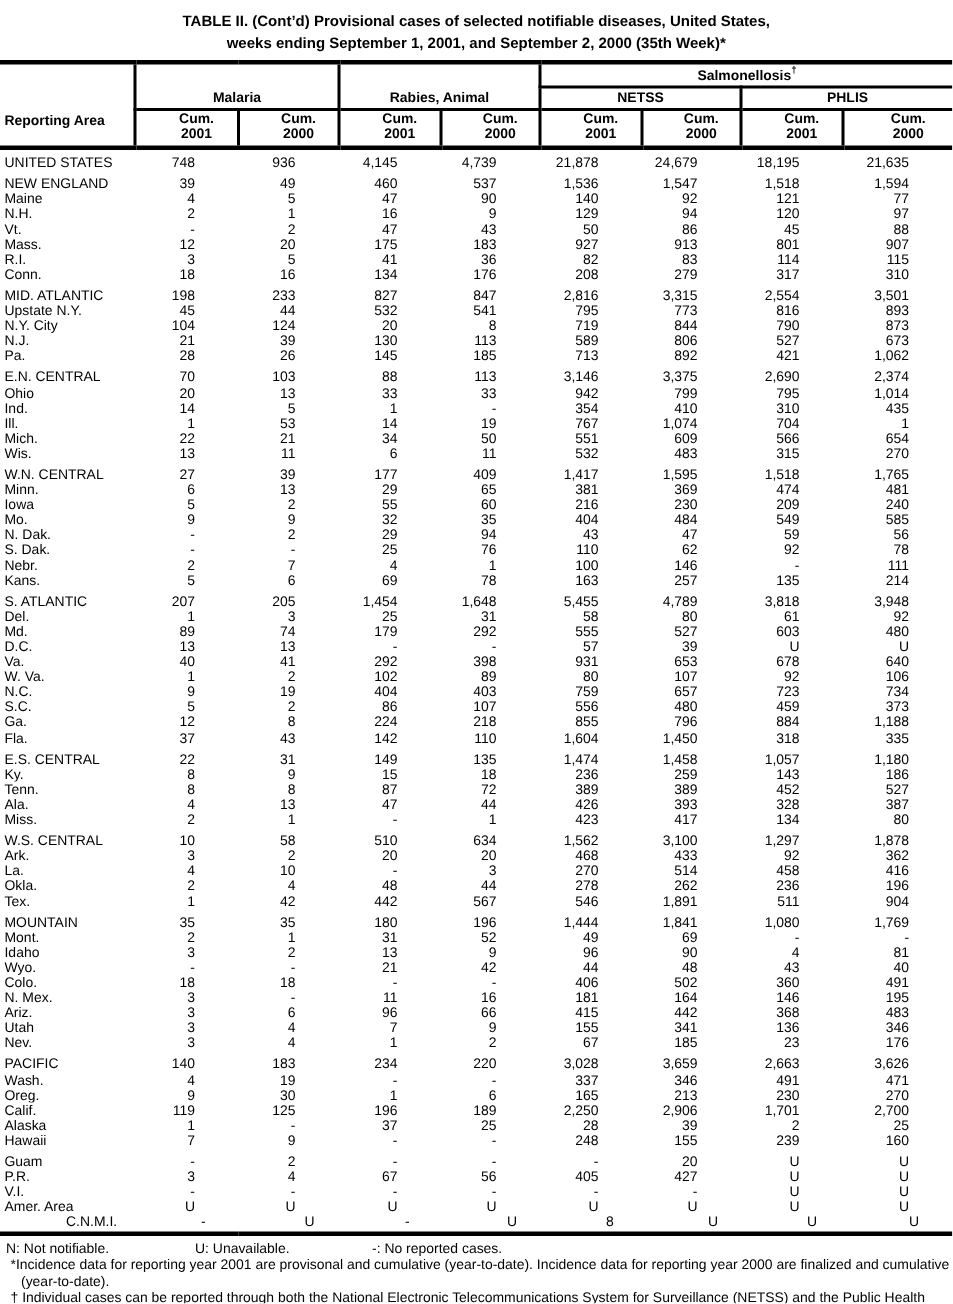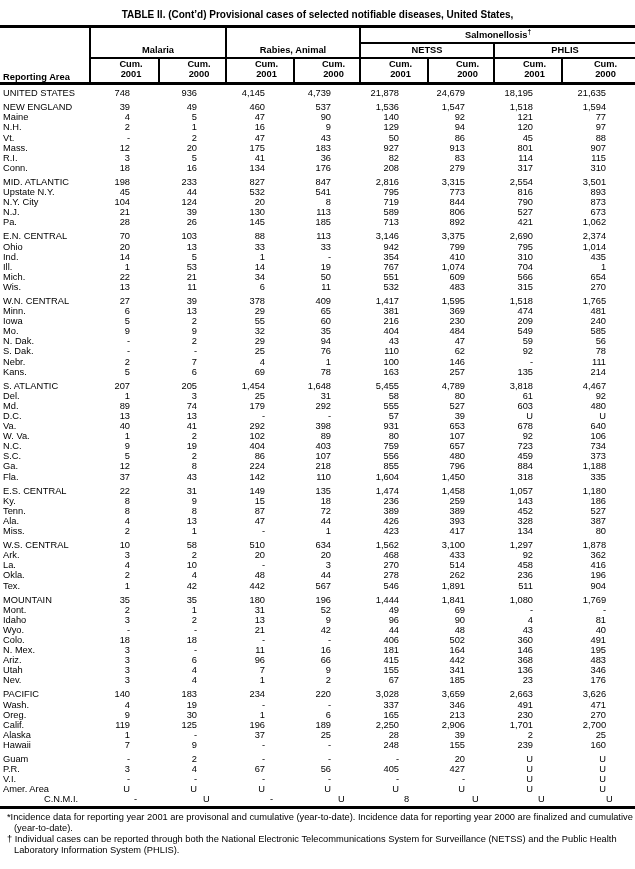--- a/index.html
+++ b/index.html
@@ -19,21 +19,21 @@
     width: 635px; margin-top: 3px;
   }
   table.mmwr th, table.mmwr td { margin: 0; }
   thead th {
     font-size: 9.3px; font-weight: bold; text-align: center;
     vertical-align: bottom; padding: 1px 0 2px 0; line-height: 10px;
   }
   .h1 th { border-top: 3px solid #000; }
   th.ra {
     text-align: left; vertical-align: bottom;
-    padding-left: 3px; padding-bottom: 0;
+    padding-left: 3px; padding-bottom: 12px;
     border-right: 2px solid #000; border-bottom: 3px solid #000;
   }
   th.grp { border-bottom: 2px solid #000; border-left: 2px solid #000; }
   th.salm { vertical-align: middle; padding: 2px 0; }
   th.cum { border-left: 2px solid #000; border-bottom: 3px solid #000; padding-bottom: 3px; }
   th.cum div { line-height: 9.6px; margin-left: 13px; }
   sup.dag { font-size: 6.5px; vertical-align: super; line-height: 0; }
   tbody td {
     font-size: 9.3px; line-height: 10.1px; padding: 0;
     white-space: nowrap; overflow: hidden;
@@ -50,20 +50,21 @@
   .legend .leg-n { width: 126px; }
   .legend .leg-u { width: 118px; }
   .fn-hang { padding-left: 10px; text-indent: -7px; }
 </style>
 </head>
 <body>
 
 <div class="page">
   <div class="title">
     <div>TABLE II. (Cont’d) Provisional cases of selected notifiable diseases, United States,</div>
+    <div>weeks ending September 1, 2001, and September 2, 2000 (35th Week)*</div>
   </div>
 
   <table class="mmwr">
     <colgroup>
       <col style="width:90px">
       <col style="width:69px">
         <col style="width:67px">
       <col style="width:68px">
         <col style="width:66px">
       <col style="width:68px">
@@ -336,21 +337,21 @@
           <td class="num">315</td>
           <td class="num">270</td>
         </tr>
         <tr class="spacer">
           <td colspan="9"></td>
         </tr>
         <tr>
           <td class="area">W.N. CENTRAL</td>
           <td class="num">27</td>
           <td class="num">39</td>
-          <td class="num">378</td>
+          <td class="num">177</td>
           <td class="num">409</td>
           <td class="num">1,417</td>
           <td class="num">1,595</td>
           <td class="num">1,518</td>
           <td class="num">1,765</td>
         </tr>
         <tr>
           <td class="area">Minn.</td>
           <td class="num">6</td>
           <td class="num">13</td>
@@ -432,21 +433,21 @@
         </tr>
         <tr>
           <td class="area">S. ATLANTIC</td>
           <td class="num">207</td>
           <td class="num">205</td>
           <td class="num">1,454</td>
           <td class="num">1,648</td>
           <td class="num">5,455</td>
           <td class="num">4,789</td>
           <td class="num">3,818</td>
-          <td class="num">4,467</td>
+          <td class="num">3,948</td>
         </tr>
         <tr>
           <td class="area">Del.</td>
           <td class="num">1</td>
           <td class="num">3</td>
           <td class="num">25</td>
           <td class="num">31</td>
           <td class="num">58</td>
           <td class="num">80</td>
           <td class="num">61</td>
@@ -882,16 +883,21 @@
           <td class="num">U</td>
           <td class="num">8</td>
           <td class="num">U</td>
           <td class="num">U</td>
           <td class="num">U</td>
         </tr>
       </tbody>
   </table>
 
   <div class="footnotes">
+    <div class="legend">
+      <span class="leg-n">N: Not notifiable.</span>
+      <span class="leg-u">U: Unavailable.</span>
+      <span class="leg-d">-: No reported cases.</span>
+    </div>
     <div class="fn-hang">*Incidence data for reporting year 2001 are provisonal and cumulative (year-to-date). Incidence data for reporting year 2000 are finalized and cumulative (year-to-date).</div>
     <div class="fn-hang">† Individual cases can be reported through both the National Electronic Telecommunications System for Surveillance (NETSS) and the Public Health Laboratory Information System (PHLIS).</div>
   </div>
 </div>
 
 </body></html>

